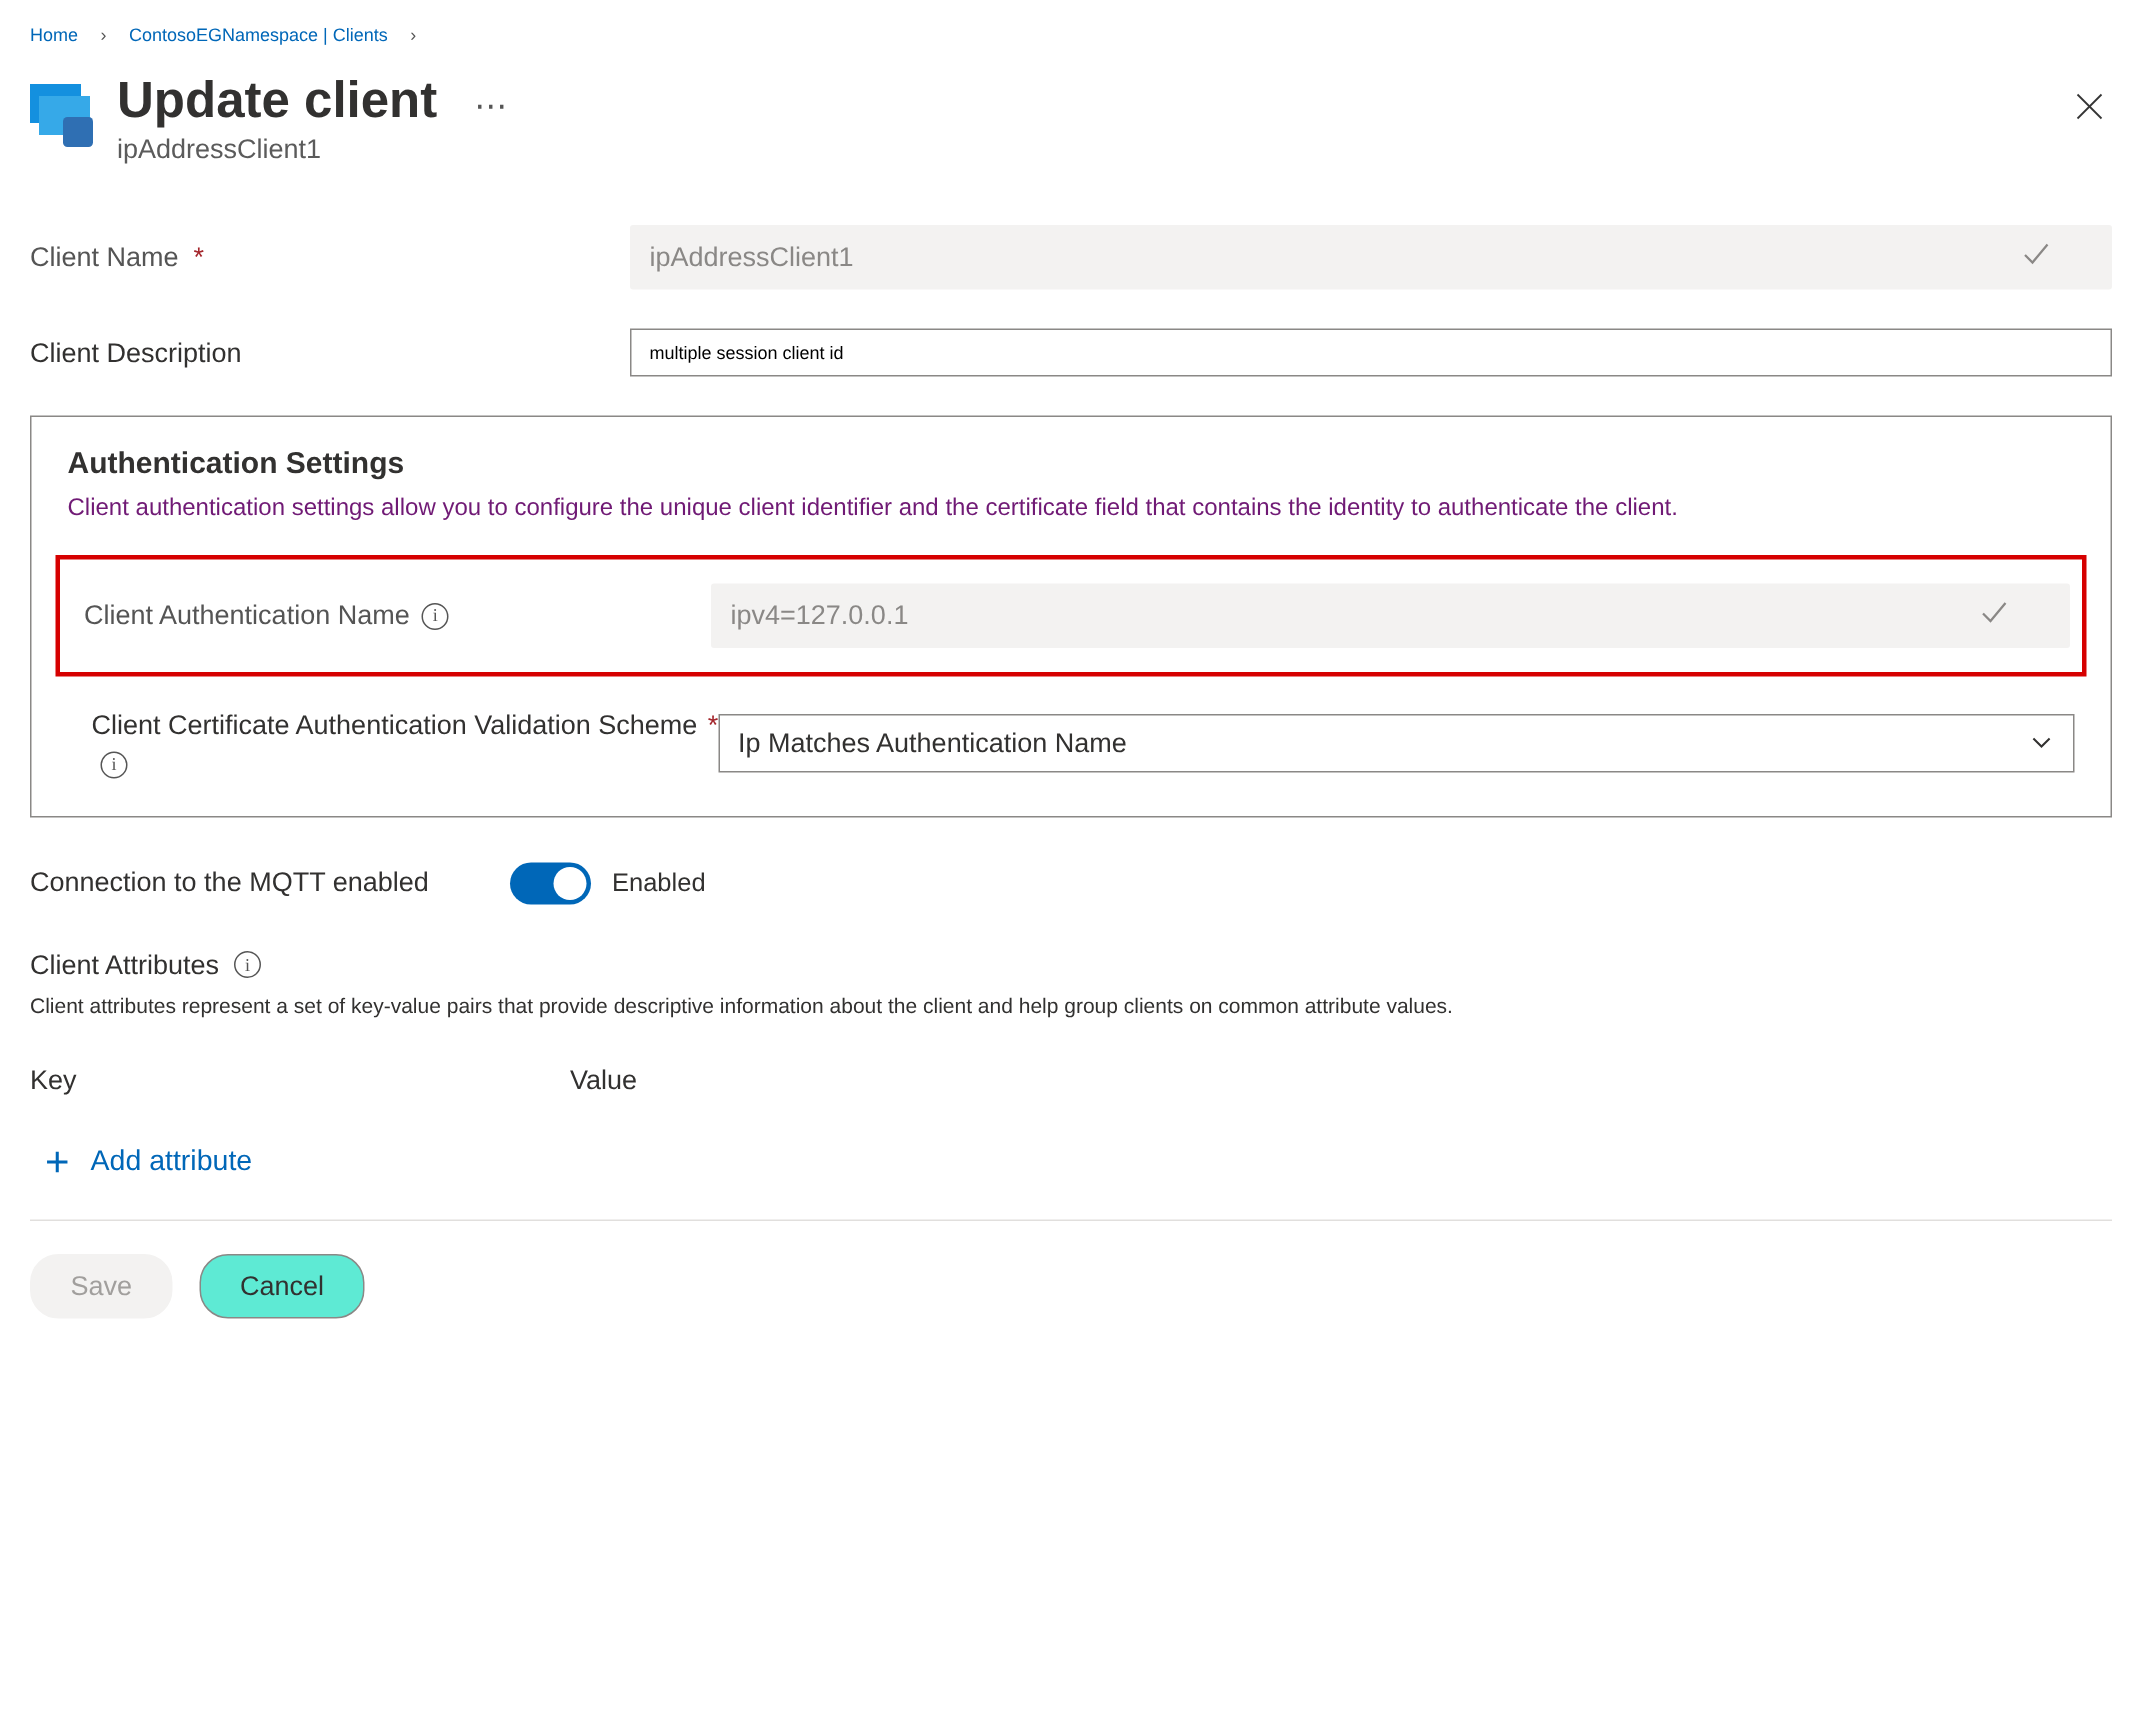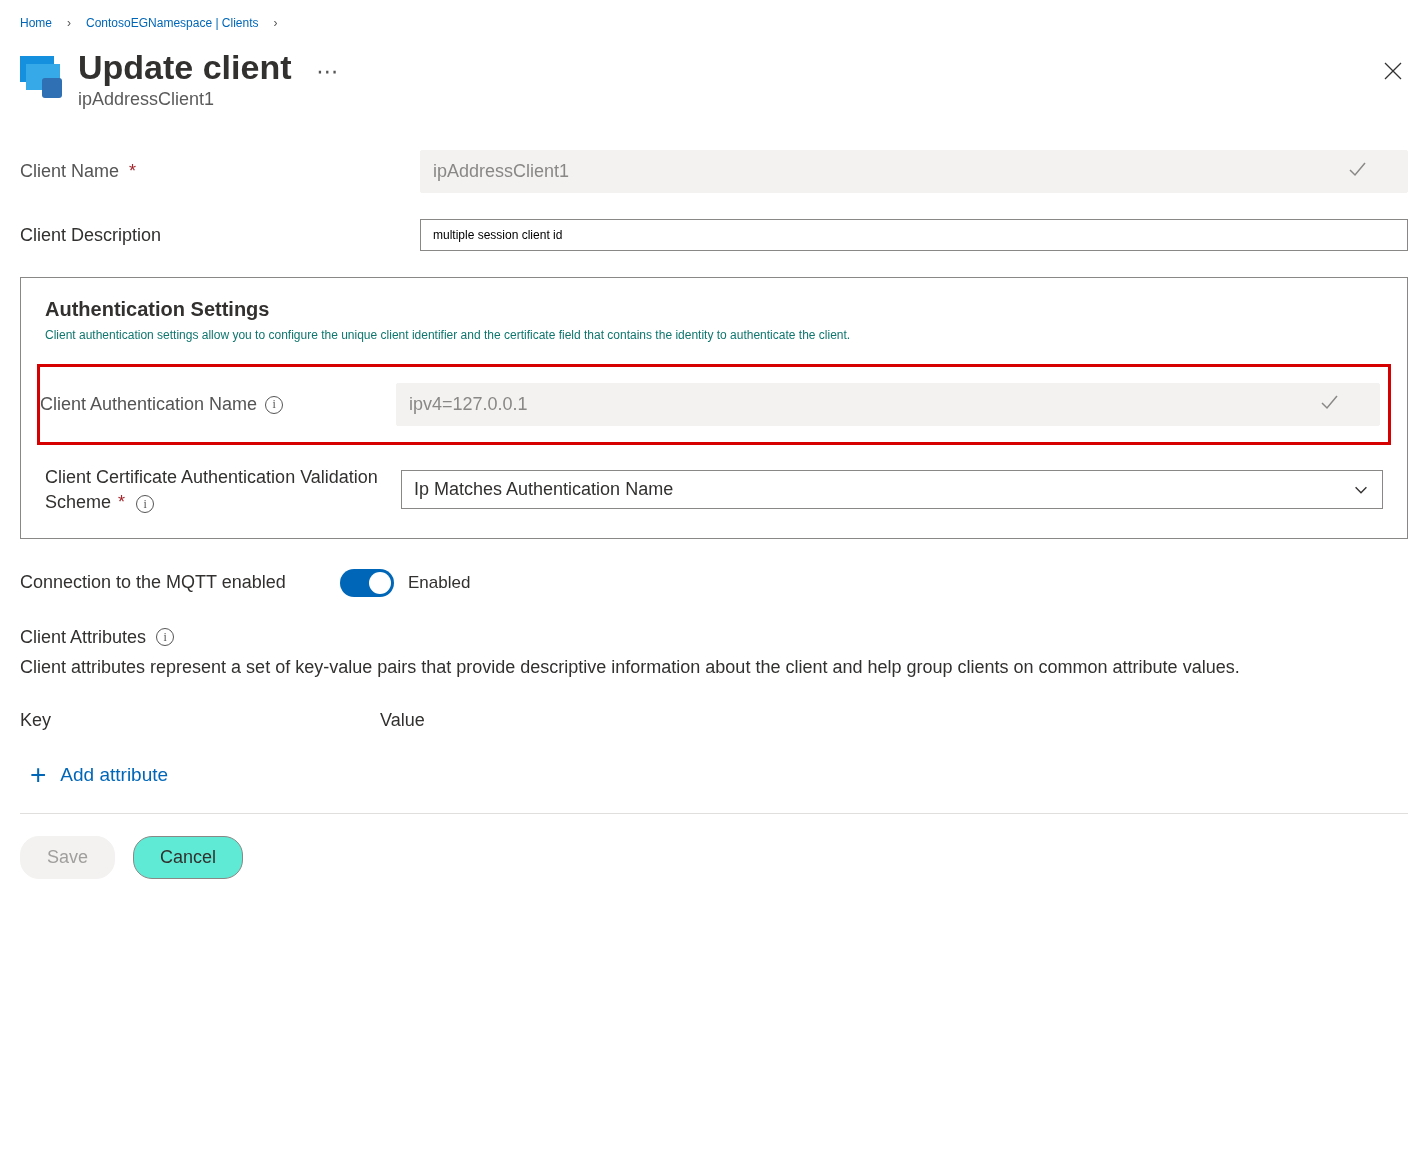--- a/index.html
+++ b/index.html
@@ -41,45 +41,45 @@
     width:100%; border:1px solid #8a8886; padding:8px 12px; font-size:12px; font-family:inherit;
   }
   .select {
     width:100%; border:1px solid #8a8886; padding:8px 12px; font-size:18px;
     display:flex; justify-content:space-between; align-items:center; cursor:pointer; background:#fff;
   }
   .panel {
     border:1px solid #8a8886; padding:20px 24px 24px; margin-top:6px; margin-bottom:30px;
   }
   .panel h3 { margin:0 0 6px 0; font-size:20px; font-weight:600; }
-  .panel p { margin:0 0 20px 0; font-size:12px; color:#0f766e; line-height:1.45; }
+  .panel p { margin:0 0 20px 0; font-size:16px; color:#701a75; line-height:1.45; }
   .highlight { border:3px solid #d60000; padding:16px 8px 16px 0; margin:0 -8px 20px -8px; }
   .highlight .row { margin-bottom:0; }
   .info-icon {
     display:inline-flex; width:18px; height:18px; border:1.5px solid #555; border-radius:50%;
     align-items:center; justify-content:center; font-size:12px; color:#555; font-style:normal;
     font-family: Georgia, serif; cursor:pointer;
   }
   .toggle {
     width:54px; height:28px; background:#0067b8; border-radius:14px; position:relative; cursor:pointer; margin-right:14px;
   }
   .toggle .knob { position:absolute; right:3px; top:3px; width:22px; height:22px; background:#fff; border-radius:50%; }
   .section-title { font-size:18px; color:#323130; display:flex; align-items:center; gap:10px; margin-top:30px;}
-  .section-desc { font-size:18px; color:#323130; margin:6px 0 30px; line-height:1.45;}
+  .section-desc { font-size:14px; color:#323130; margin:6px 0 30px; line-height:1.45;}
   .attr-head { display:flex; font-size:18px; color:#323130; margin-bottom:24px;}
   .attr-head div:nth-child(1){ width:360px;}
   .attr-head div:nth-child(2){ width:360px;}
   .add-attr { display:flex; align-items:center; gap:14px; color:#0067b8; font-size:19px; cursor:pointer; padding:6px 10px;}
   .add-attr .plus { font-size:28px; font-weight:300; line-height:1; }
   .footer-bar { border-top:1px solid #e1dfdd; margin-top:18px; padding-top:22px; display:flex; gap:18px;}
   .btn { padding:10px 26px; font-size:18px; cursor:pointer; font-family:inherit;border-radius:19px; }
   .btn-save { background:#f3f2f1; border:1px solid #f3f2f1; color:#a19f9d; }
   .btn-cancel { background:#5eead4; border:1px solid #8a8886; color:#323130; }
   svg.chev { width:18px; height:18px; }
-  .panel .row .label { width:356px; padding-left:0;align-items:center;}
+  .panel .row .label { width:434px; padding-left:16px;align-items:center;}
 </style>
 </head>
 <body>
 
 <div class="breadcrumb">
   <a>Home</a>
   <span class="sep">›</span>
   <a>ContosoEGNamespace | Clients</a>
   <span class="sep">›</span>
 </div>

